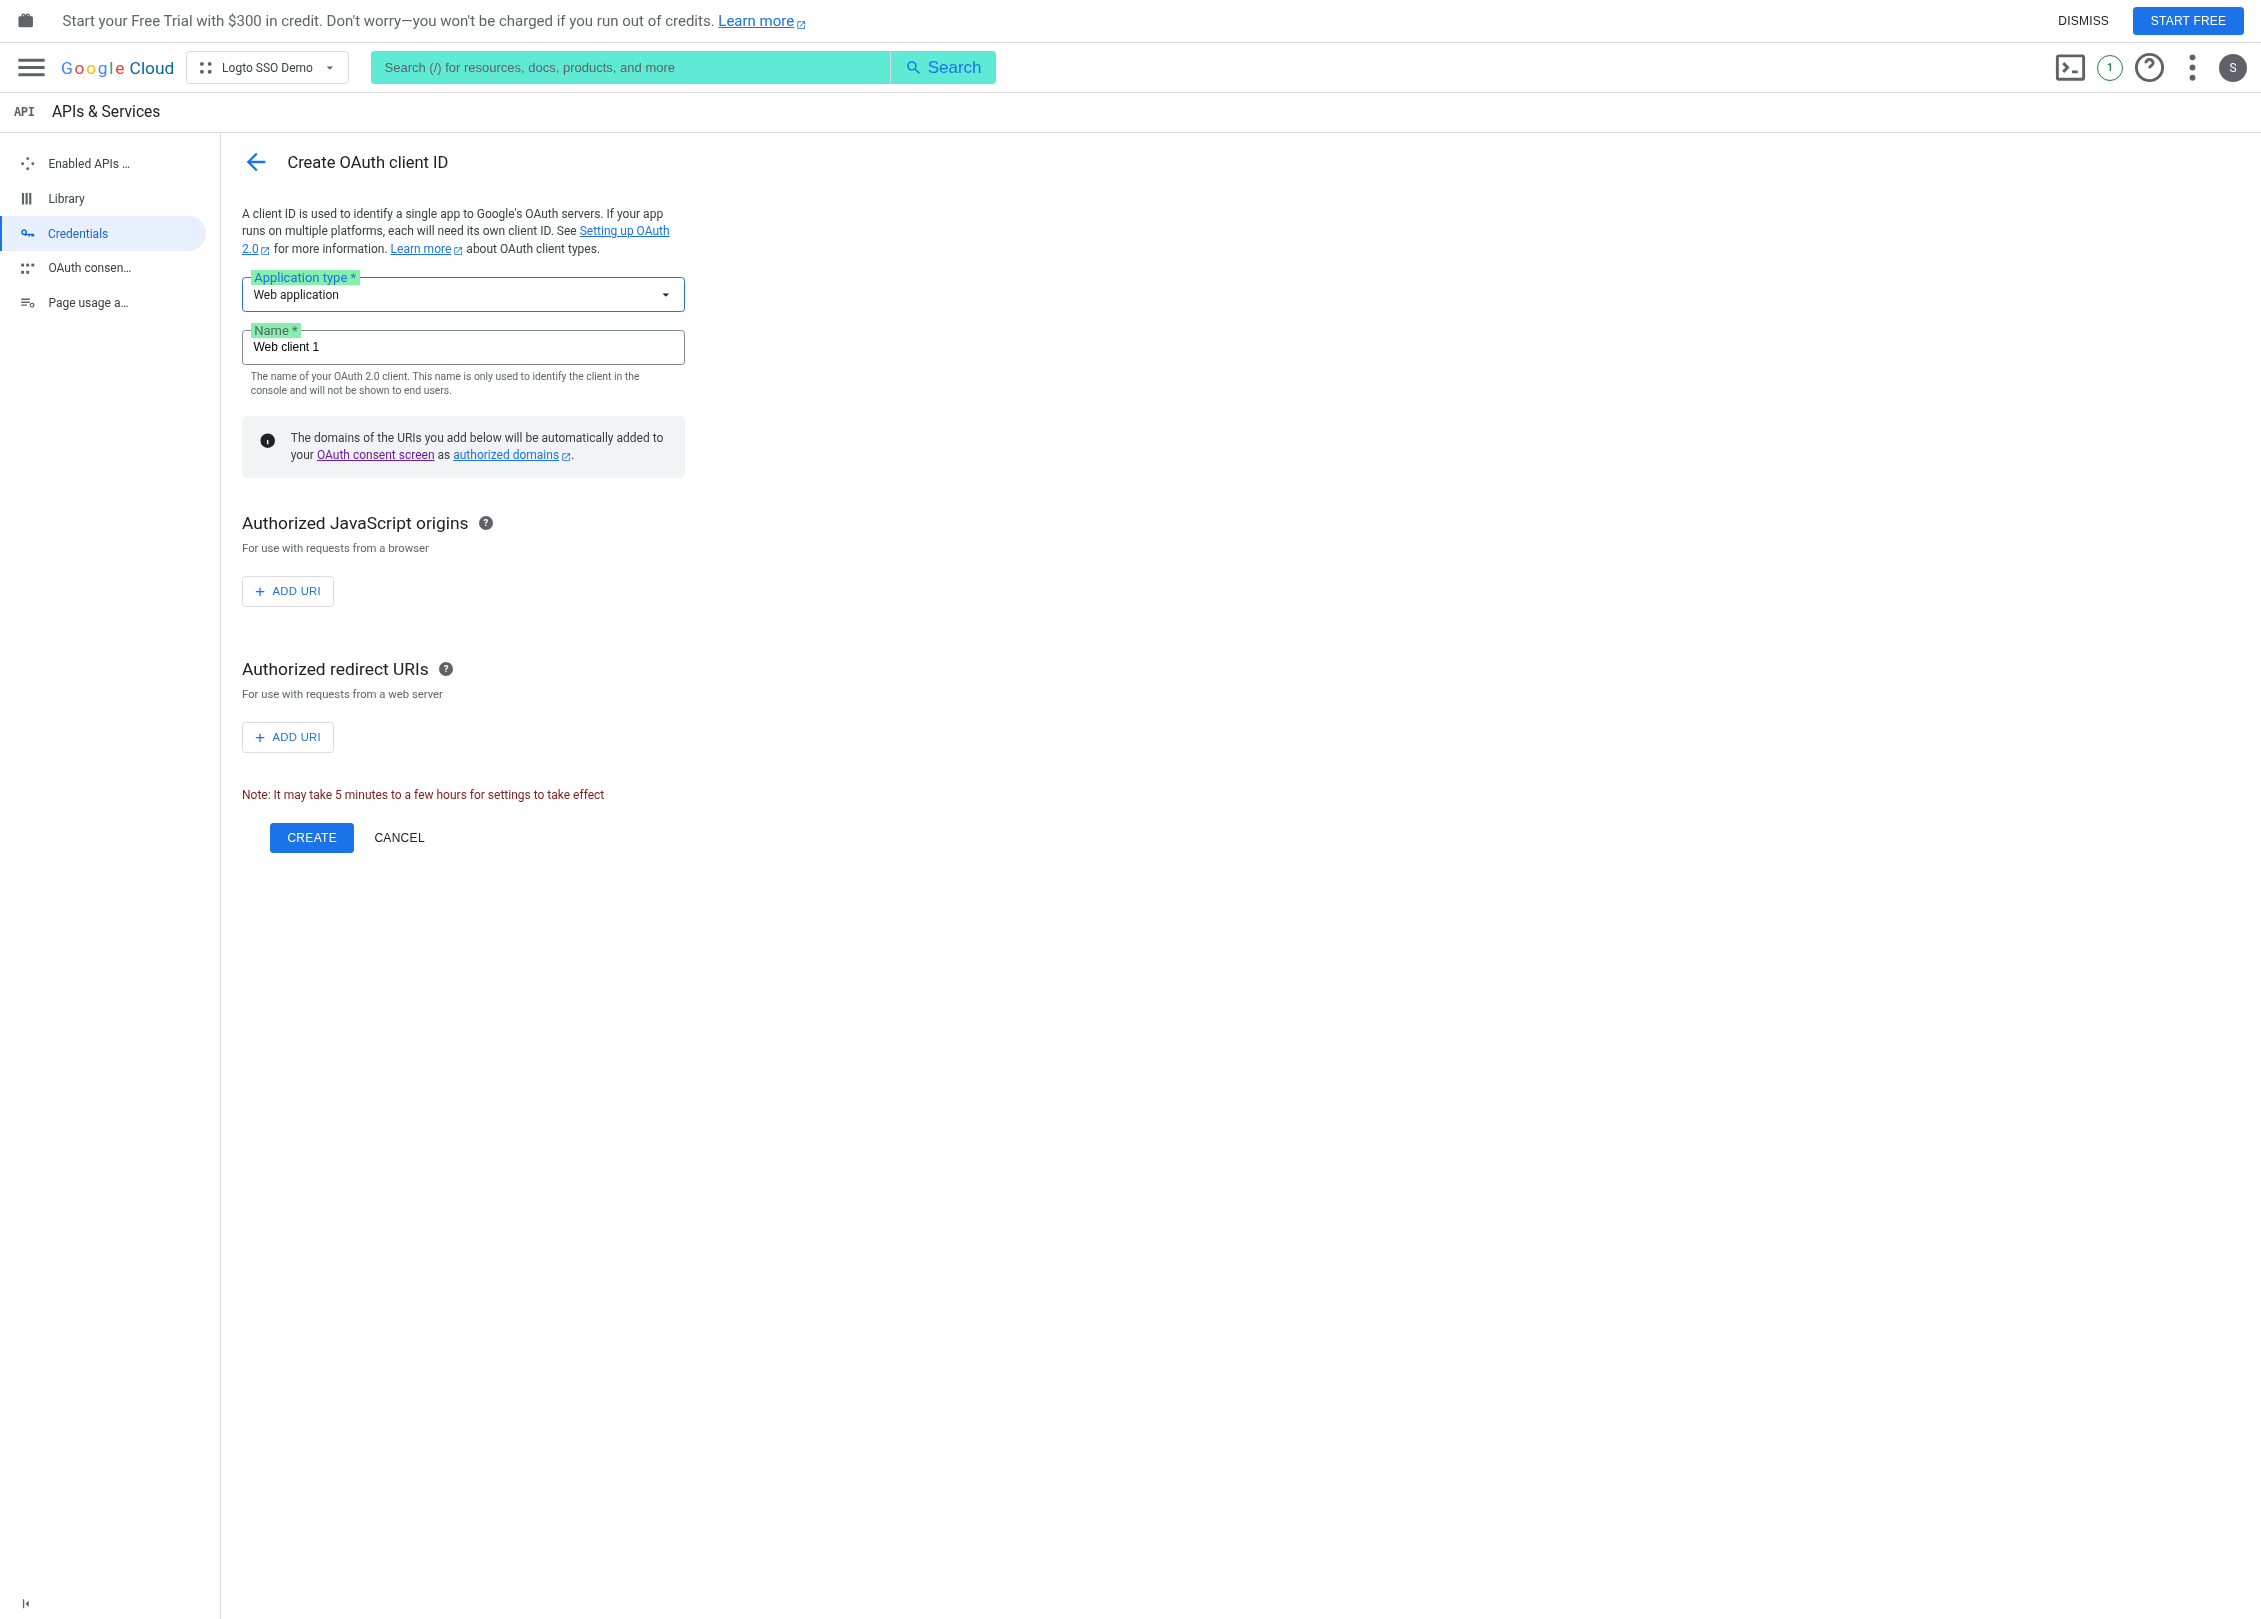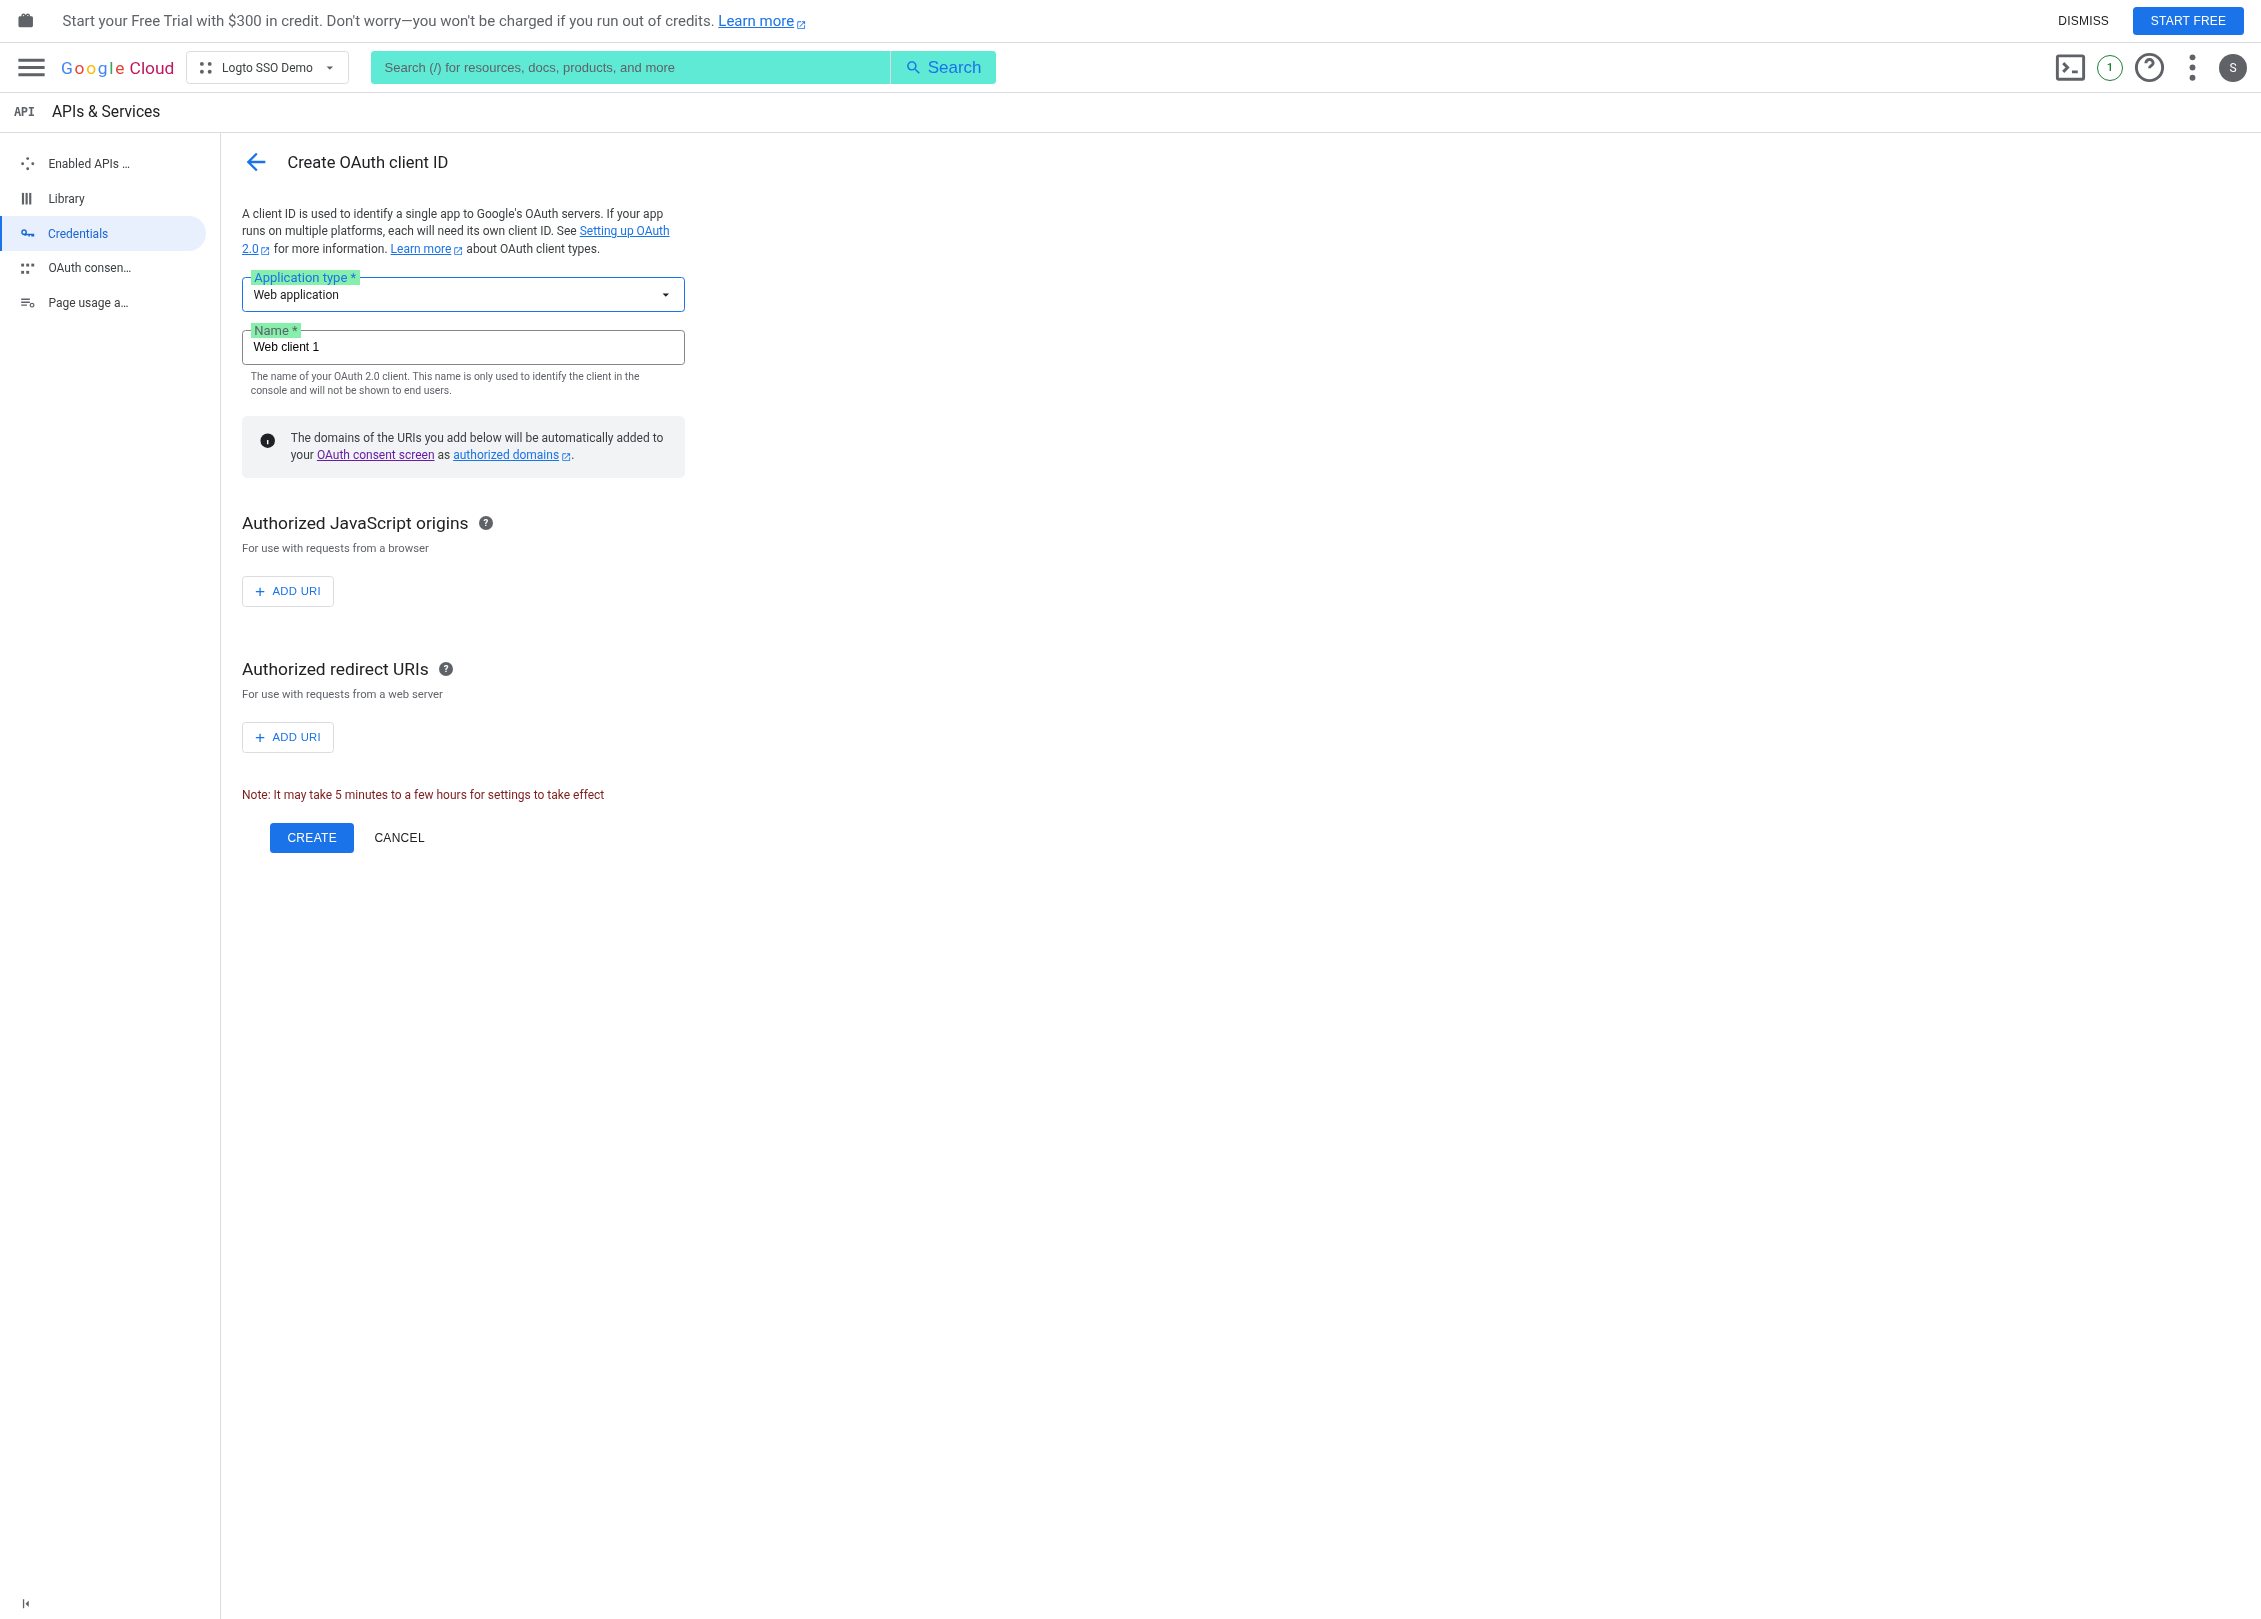--- a/index.html
+++ b/index.html
@@ -10,21 +10,21 @@
 .gift-icon { width: 17.4px; height: 17.4px; color: #5f6368; flex-shrink: 0; }
 .trial-text { color: #5f6368; font-size: 15px; flex: 1; margin-left: 17.4px; }
 .trial-text a { color: #1a73e8; text-decoration: underline; }
 .dismiss-btn { background: none; border: none; color: #202124; font-weight: 500; font-size: 12px; cursor: pointer; padding: 7px 14px; letter-spacing: 0.2px; }
 .start-free-btn { background: #1a73e8; color: #fff; border: none; font-weight: 500; font-size: 12px; padding: 7px 17.4px; border-radius: 3.5px; cursor: pointer; letter-spacing: 0.2px; }
 
 
 .header { display: flex; align-items: center; padding: 7px 14px; border-bottom: 0.9px solid #dadce0; gap: 12px; min-height: 42px; }
 .menu-btn { width: 35px; height: 35px; border: none; background: none; cursor: pointer; display:flex; align-items:center; justify-content:center; color:#5f6368;}
 .logo { display: flex; align-items: center; gap: 1.7px; font-size: 17.4px; }
-.logo-cloud { color: #be185d; margin-left: 3.5px; }
+.logo-cloud { color: #0369a1; margin-left: 3.5px; }
 .project-selector { display: flex; align-items: center; gap: 8.7px; border: 0.9px solid #dadce0; border-radius: 3.5px; padding: 5.2px 10.4px; cursor: pointer; min-height: 33px; }
 .project-icon { width: 15.6px; height: 15.6px; }
 .project-name { font-size: 12px; color: #3c4043; }
 .search-container { display: flex; flex: 1; max-width: 625px; background: #5eead4; border-radius: 3.5px; min-height: 33px; margin-left: 10px; }
 .search-input { flex: 1; border: none; background: transparent; padding: 7px 14px; font-size: 13px; color: #5f6368; outline: none; }
 .search-input::placeholder { color: #5f6368; }
 .search-btn { display: flex; align-items: center; gap: 5.2px; padding: 0 14px; border: none; background: transparent; color: #1a73e8; font-weight: 500; font-size: 17px; cursor: pointer; border-left: 0.9px solid #dadce0;}
 .header-actions { display: flex; align-items: center; gap: 8.7px; margin-left: auto; }
 .icon-btn { width: 35px; height: 35px; border: none; background: none; cursor: pointer; display:flex; align-items:center; justify-content:center; color: #5f6368; border-radius: 50%; }
 .notif-badge { width: 26px; height: 26px; border: 1.7px solid #188038; border-radius: 50%; display:flex; align-items:center; justify-content:center; font-size: 11.3px; color: #188038; font-weight: 500; }

